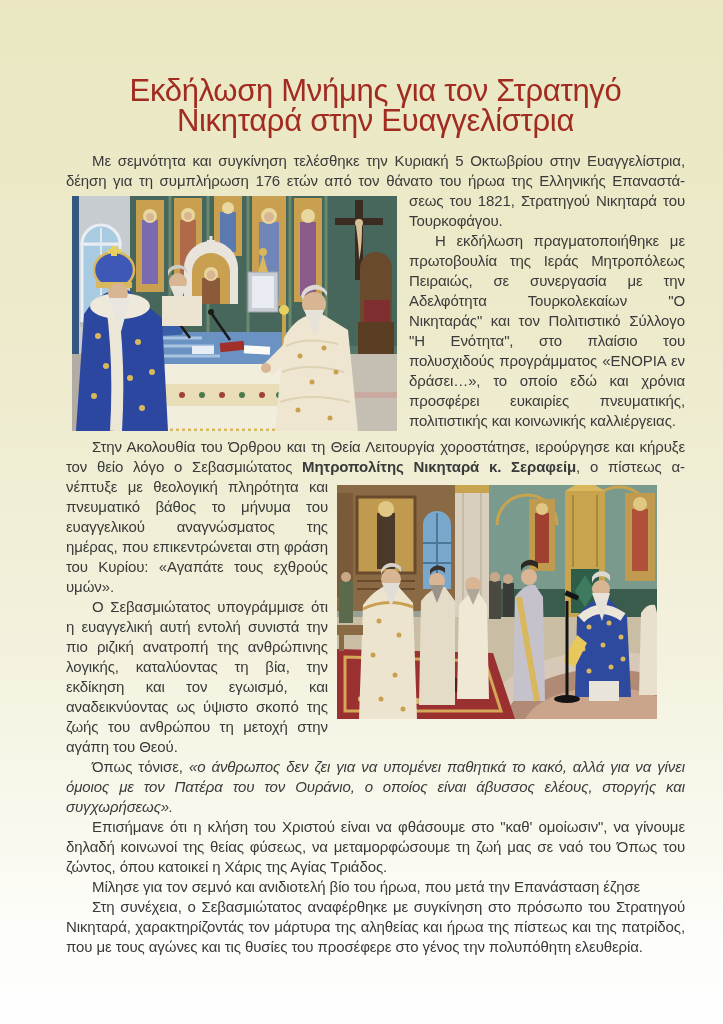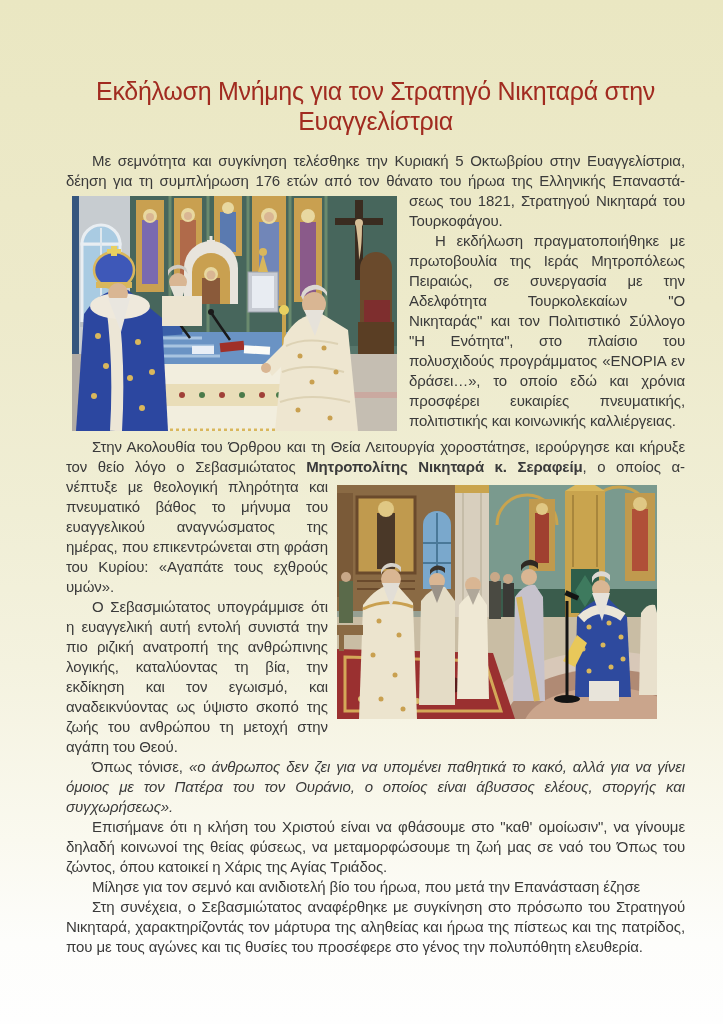--- a/index.html
+++ b/index.html
@@ -8,21 +8,21 @@
     font-family:"Liberation Sans","DejaVu Sans",sans-serif;
   }
   .page{
     position:relative;box-sizing:border-box;
     width:723px;height:1024px;
     padding:76px 38px 0 66px;
     background:linear-gradient(180deg,#eae7c2 0%,#edeacb 30%,#f0eed5 50%,#f4f2df 65%,#faf9ef 82%,#fdfdfb 92%,#fefefe 100%);
   }
   .title{
     margin:0 0 15px 0;
-    font-size:25px;line-height:30px;font-weight:normal;
+    font-size:31px;line-height:30px;font-weight:normal;
     text-align:center;color:#a12b20;letter-spacing:-0.3px;
   }
   .article{
     font-size:15px;line-height:20px;color:#3a3a3a;
     text-align:justify;letter-spacing:-0.1px;
   }
   .article p{margin:0;text-indent:26px;}
   .article p.noindent{text-indent:0;}
   .article p.stretch{text-align-last:justify;}
   .article p.clear-left{clear:left;}
@@ -179,21 +179,21 @@
         <circle cx="194" cy="172" r="5" fill="#d9b693"></circle>
         <circle cx="242" cy="108" r="12" fill="#d9b693"></circle>
         <path d="M231,104 a13,13 0 0 1 24,-4 l0,-4 a14,14 0 0 0 -26,4 z" fill="#dcd8d2"></path>
         <path d="M232,114 L252,114 L243,140 Z" fill="#e6e2da"></path>
       </svg>
     </span>
 
     <p class="noindent">σεως του 1821, Στρατηγού Νικηταρά του Τουρκοφάγου.</p>
     <p>Η εκδήλωση πραγματοποιήθηκε με πρωτοβουλία της Ιεράς Μητροπόλεως Πειραιώς, σε συνεργασία με την Αδελφότητα Τουρκολεκαίων "Ο Νικηταράς" και τον Πολιτιστικό Σύλλογο "Η Ενότητα", στο πλαίσιο του πολυσχιδούς προγράμματος «ΕΝΟΡΙΑ εν δράσει…», το οποίο εδώ και χρόνια προσφέρει ευκαιρίες πνευματικής, πολιτιστικής και κοινωνικής καλλιέργειας.</p>
 
-    <p class="clear-left stretch"><span>Στην Ακολουθία του Όρθρου και τη Θεία Λειτουργία χοροστάτησε, ιερούργησε και κήρυξε τον θείο λόγο ο Σεβασμιώτατος </span><b>Μητροπολίτης Νικηταρά κ. Σεραφείμ</b><span>, ο οποίος α-</span></p>
+    <p class="clear-left stretch"><span>Στην Ακολουθία του Όρθρου και τη Θεία Λειτουργία χοροστάτησε, ιερούργησε και κήρυξε τον θείο λόγο ο Σεβασμιώτατος </span><b>Μητροπολίτης Νικηταρά κ. Σεραφείμ</b><span>, ο πίστεως α-</span></p>
 
     <span class="photo photo-2">
       <svg width="320" height="234" viewBox="0 0 320 234" xmlns="http://www.w3.org/2000/svg">
 
         <rect x="0" y="0" width="320" height="136" fill="#96a093"></rect>
 
         <rect x="0" y="0" width="118" height="126" fill="#8a6a44"></rect>
         <rect x="0" y="8" width="16" height="104" fill="#7a5a38"></rect>
         <rect x="20" y="12" width="58" height="76" fill="#c09a4e" stroke="#6a4a2c" stroke-width="3"></rect>
         <rect x="40" y="28" width="18" height="56" fill="#4a3828"></rect>

